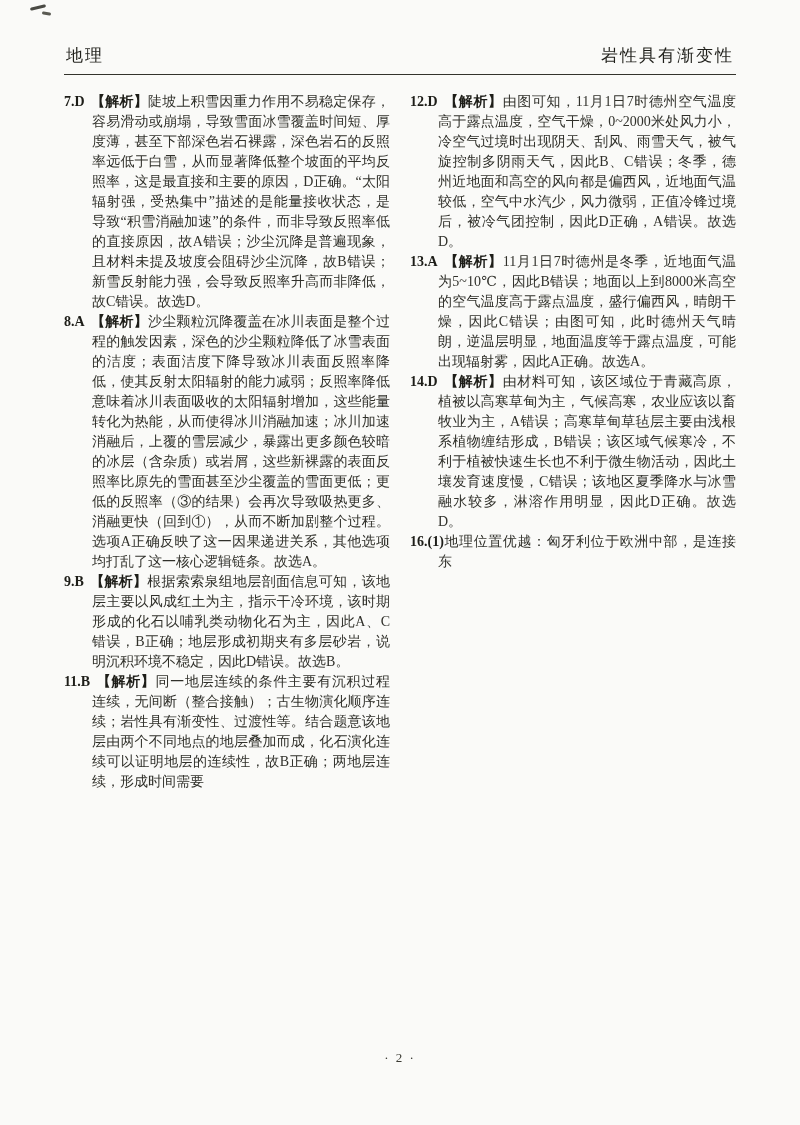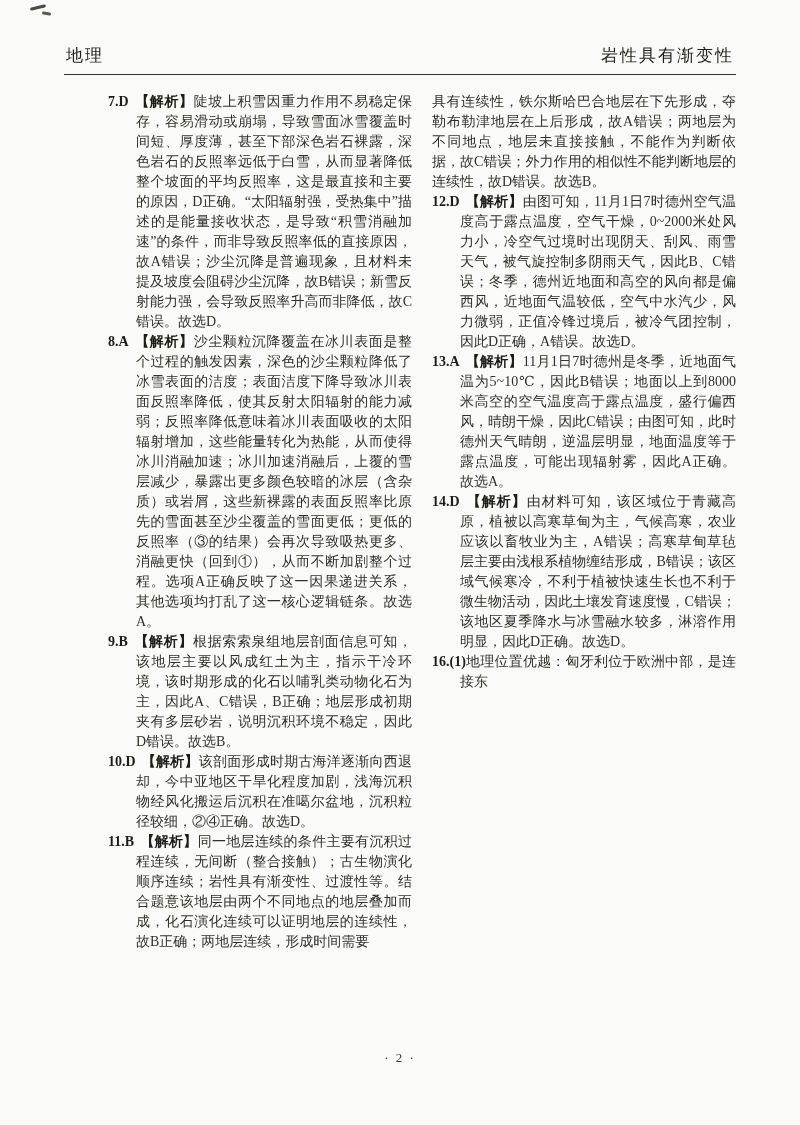--- a/index.html
+++ b/index.html
@@ -19,21 +19,21 @@
   .scan-artifact-2 {
     position:absolute; left:42px; top:12px; width:9px; height:3px;
     background:#5a5a52; transform:rotate(9deg); border-radius:2px;
   }
   .header {
     display:flex; justify-content:space-between; align-items:flex-end;
     padding:0 2px 7px 2px;
   }
   .subject, .title { font-weight:normal; font-size:17px; color:#1f1f1a; letter-spacing:2px; }
   .rule { border-top:1.2px solid #33332c; margin-bottom:17px; }
-  .columns { display:flex; gap:20px;margin-left:44px; }
+  .columns { display:flex; gap:20px; }
   .col {
     flex:1; min-width:0;
     font-size:14px; line-height:20px;
     text-align:justify; text-justify:inter-ideograph;
     color:#30302a;
   }
   .item { padding-left:28px; text-indent:-28px; margin:0; }
   .item.cont { padding-left:0; text-indent:0; }
   .label { font-weight:bold; color:#1d1d18; }
   .tag { font-weight:bold; color:#1d1d18; margin-left:6px; }
@@ -56,26 +56,24 @@
     <span class="title">岩性具有渐变性</span>
   </div>
   <div class="rule"></div>
 
   <div class="columns">
 
     <div class="col">
       <p class="item"><span class="label">7.D</span><span class="tag">【解析】</span><span class="body">陡坡上积雪因重力作用不易稳定保存，容易滑动或崩塌，导致雪面冰雪覆盖时间短、厚度薄，甚至下部深色岩石裸露，深色岩石的反照率远低于白雪，从而显著降低整个坡面的平均反照率，这是最直接和主要的原因，D正确。“太阳辐射强，受热集中”描述的是能量接收状态，是导致“积雪消融加速”的条件，而非导致反照率低的直接原因，故A错误；沙尘沉降是普遍现象，且材料未提及坡度会阻碍沙尘沉降，故B错误；新雪反射能力强，会导致反照率升高而非降低，故C错误。故选D。</span></p>
       <p class="item"><span class="label">8.A</span><span class="tag">【解析】</span><span class="body">沙尘颗粒沉降覆盖在冰川表面是整个过程的触发因素，深色的沙尘颗粒降低了冰雪表面的洁度；表面洁度下降导致冰川表面反照率降低，使其反射太阳辐射的能力减弱；反照率降低意味着冰川表面吸收的太阳辐射增加，这些能量转化为热能，从而使得冰川消融加速；冰川加速消融后，上覆的雪层减少，暴露出更多颜色较暗的冰层（含杂质）或岩屑，这些新裸露的表面反照率比原先的雪面甚至沙尘覆盖的雪面更低；更低的反照率（③的结果）会再次导致吸热更多、消融更快（回到①），从而不断加剧整个过程。选项A正确反映了这一因果递进关系，其他选项均打乱了这一核心逻辑链条。故选A。</span></p>
       <p class="item"><span class="label">9.B</span><span class="tag">【解析】</span><span class="body">根据索索泉组地层剖面信息可知，该地层主要以风成红土为主，指示干冷环境，该时期形成的化石以哺乳类动物化石为主，因此A、C错误，B正确；地层形成初期夹有多层砂岩，说明沉积环境不稳定，因此D错误。故选B。</span></p>
-      <p class="item"><span class="label">10.D</span><span class="tag">【解析】</span><span class="body">该剖面形成时期古海洋逐渐向西退却，今中亚地区干旱化程度加剧，浅海沉积物经风化搬运后沉积在准噶尔盆地，沉积粒径较细，②④正确。故选D。</span></p>
       <p class="item"><span class="label">11.B</span><span class="tag">【解析】</span><span class="body">同一地层连续的条件主要有沉积过程连续，无间断（整合接触）；古生物演化顺序连续；岩性具有渐变性、过渡性等。结合题意该地层由两个不同地点的地层叠加而成，化石演化连续可以证明地层的连续性，故B正确；两地层连续，形成时间需要</span></p>
     </div>
 
     <div class="col">
-      <p class="item cont"><span class="label"></span><span class="tag"></span><span class="body">具有连续性，铁尔斯哈巴合地层在下先形成，夺勒布勒津地层在上后形成，故A错误；两地层为不同地点，地层未直接接触，不能作为判断依据，故C错误；外力作用的相似性不能判断地层的连续性，故D错误。故选B。</span></p>
       <p class="item"><span class="label">12.D</span><span class="tag">【解析】</span><span class="body">由图可知，11月1日7时德州空气温度高于露点温度，空气干燥，0~2000米处风力小，冷空气过境时出现阴天、刮风、雨雪天气，被气旋控制多阴雨天气，因此B、C错误；冬季，德州近地面和高空的风向都是偏西风，近地面气温较低，空气中水汽少，风力微弱，正值冷锋过境后，被冷气团控制，因此D正确，A错误。故选D。</span></p>
       <p class="item"><span class="label">13.A</span><span class="tag">【解析】</span><span class="body">11月1日7时德州是冬季，近地面气温为5~10℃，因此B错误；地面以上到8000米高空的空气温度高于露点温度，盛行偏西风，晴朗干燥，因此C错误；由图可知，此时德州天气晴朗，逆温层明显，地面温度等于露点温度，可能出现辐射雾，因此A正确。故选A。</span></p>
       <p class="item"><span class="label">14.D</span><span class="tag">【解析】</span><span class="body">由材料可知，该区域位于青藏高原，植被以高寒草甸为主，气候高寒，农业应该以畜牧业为主，A错误；高寒草甸草毡层主要由浅根系植物缠结形成，B错误；该区域气候寒冷，不利于植被快速生长也不利于微生物活动，因此土壤发育速度慢，C错误；该地区夏季降水与冰雪融水较多，淋溶作用明显，因此D正确。故选D。</span></p>
       <p class="item"><span class="label">16.(1)</span><span class="tag"></span><span class="body">地理位置优越：匈牙利位于欧洲中部，是连接东</span></p>
     </div>
 
   </div>
 
   <div class="footer">
     <span>· 2 ·</span>

